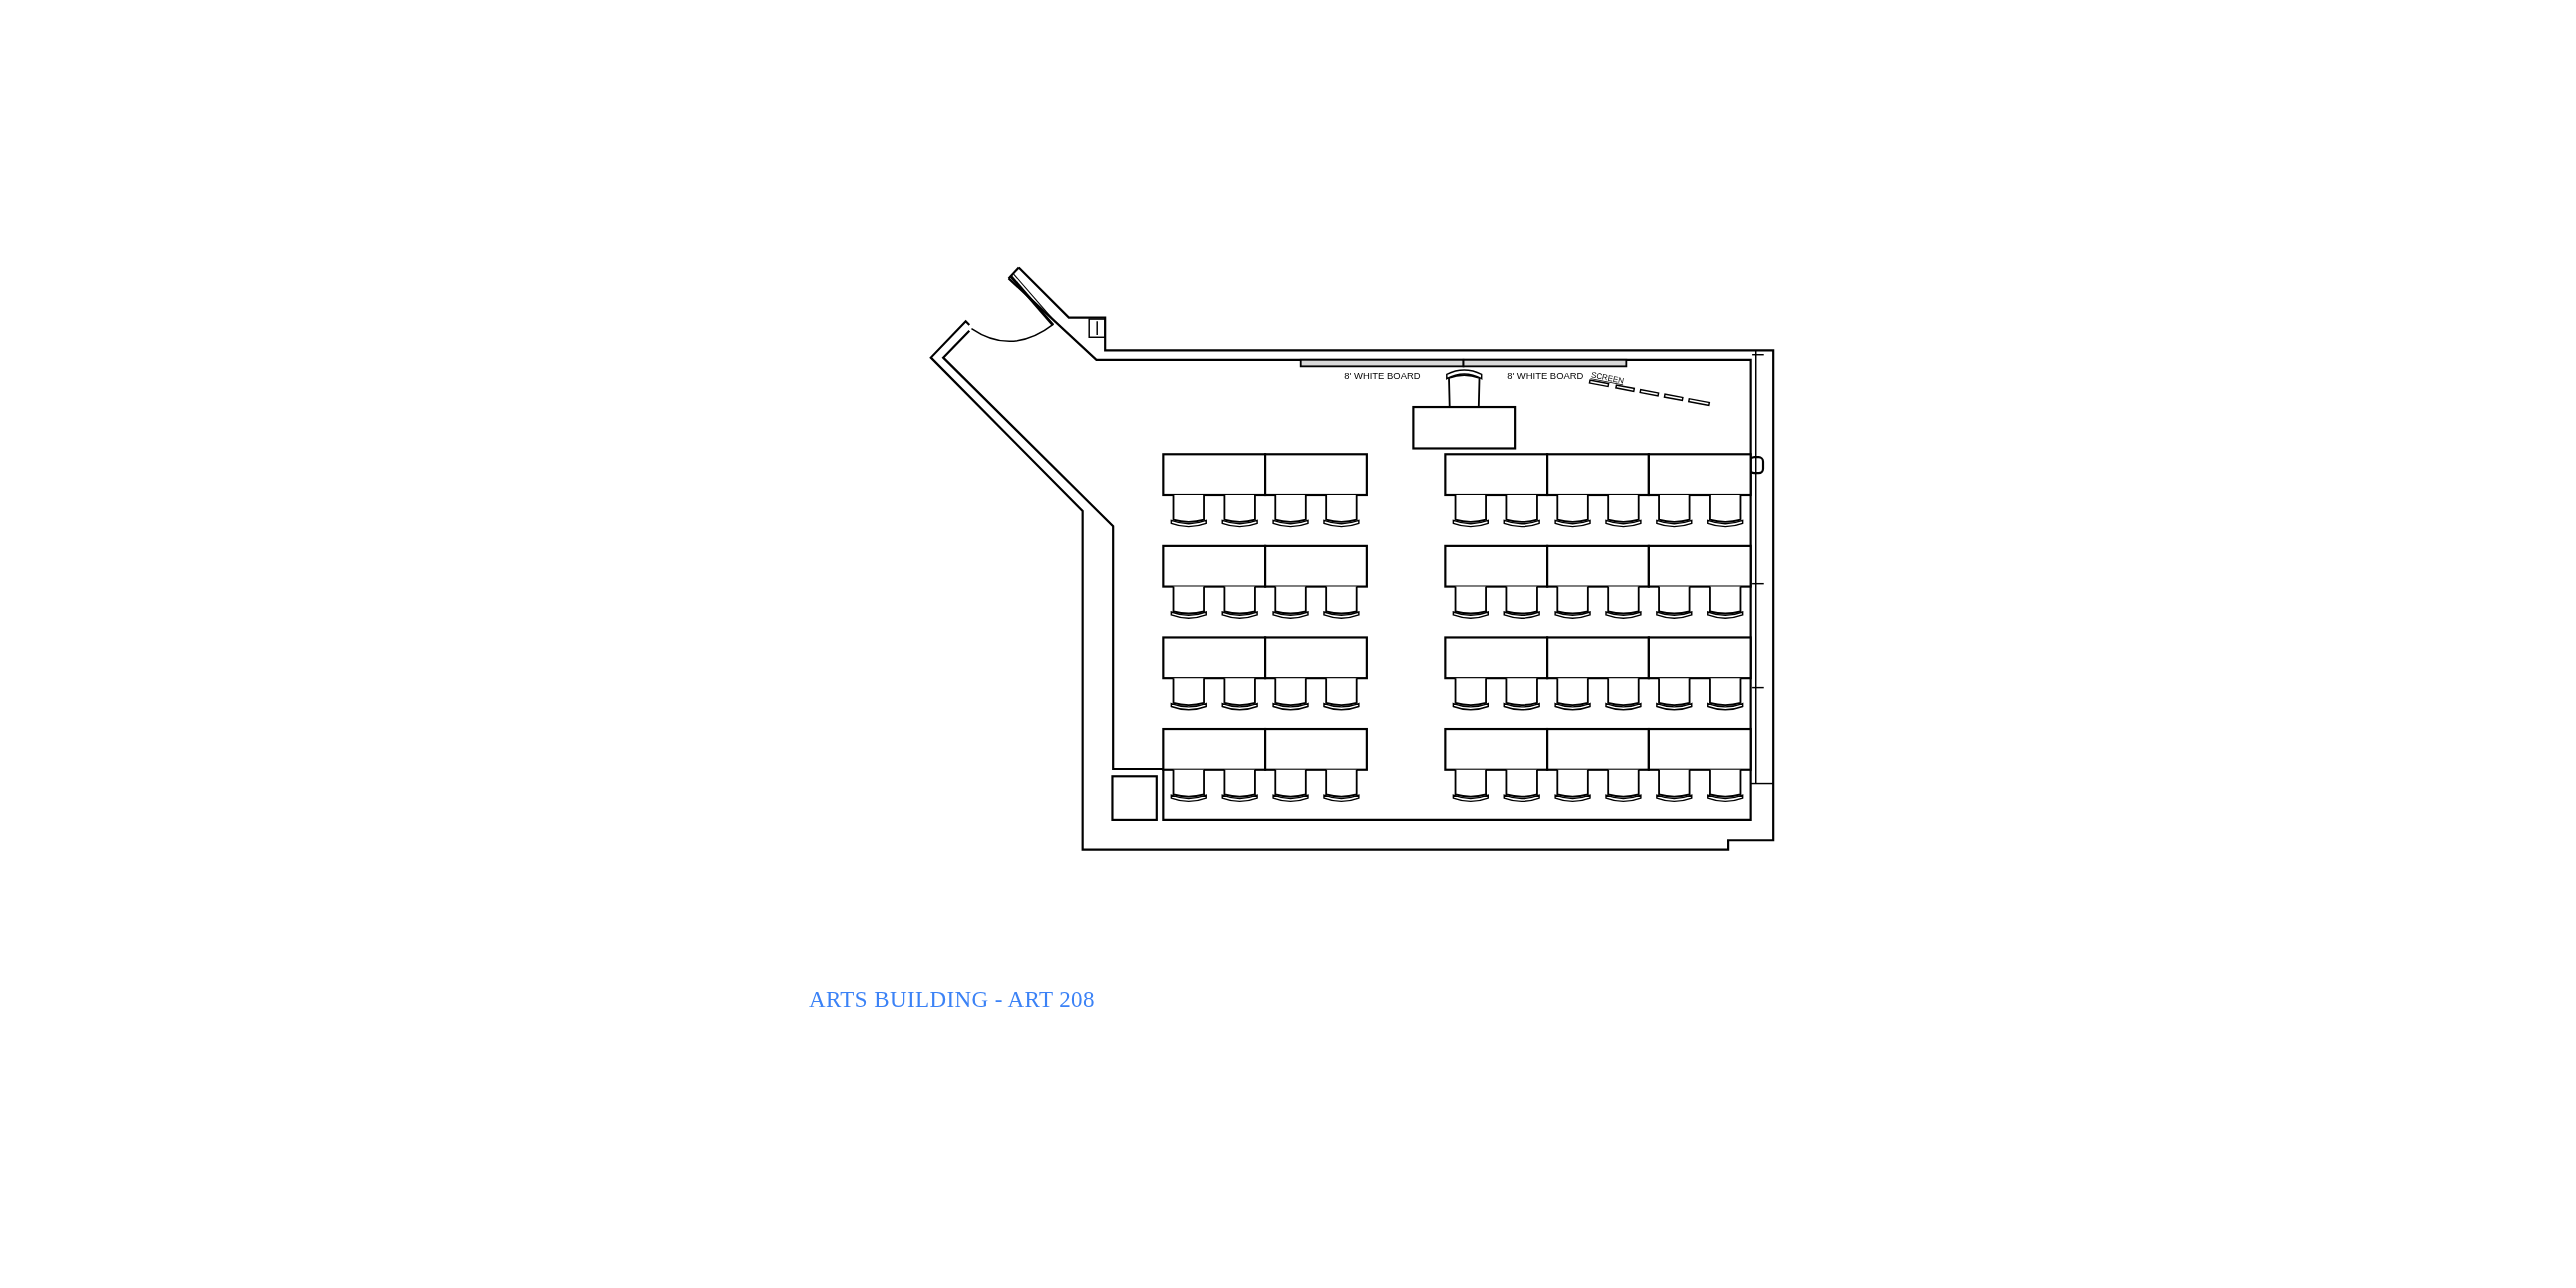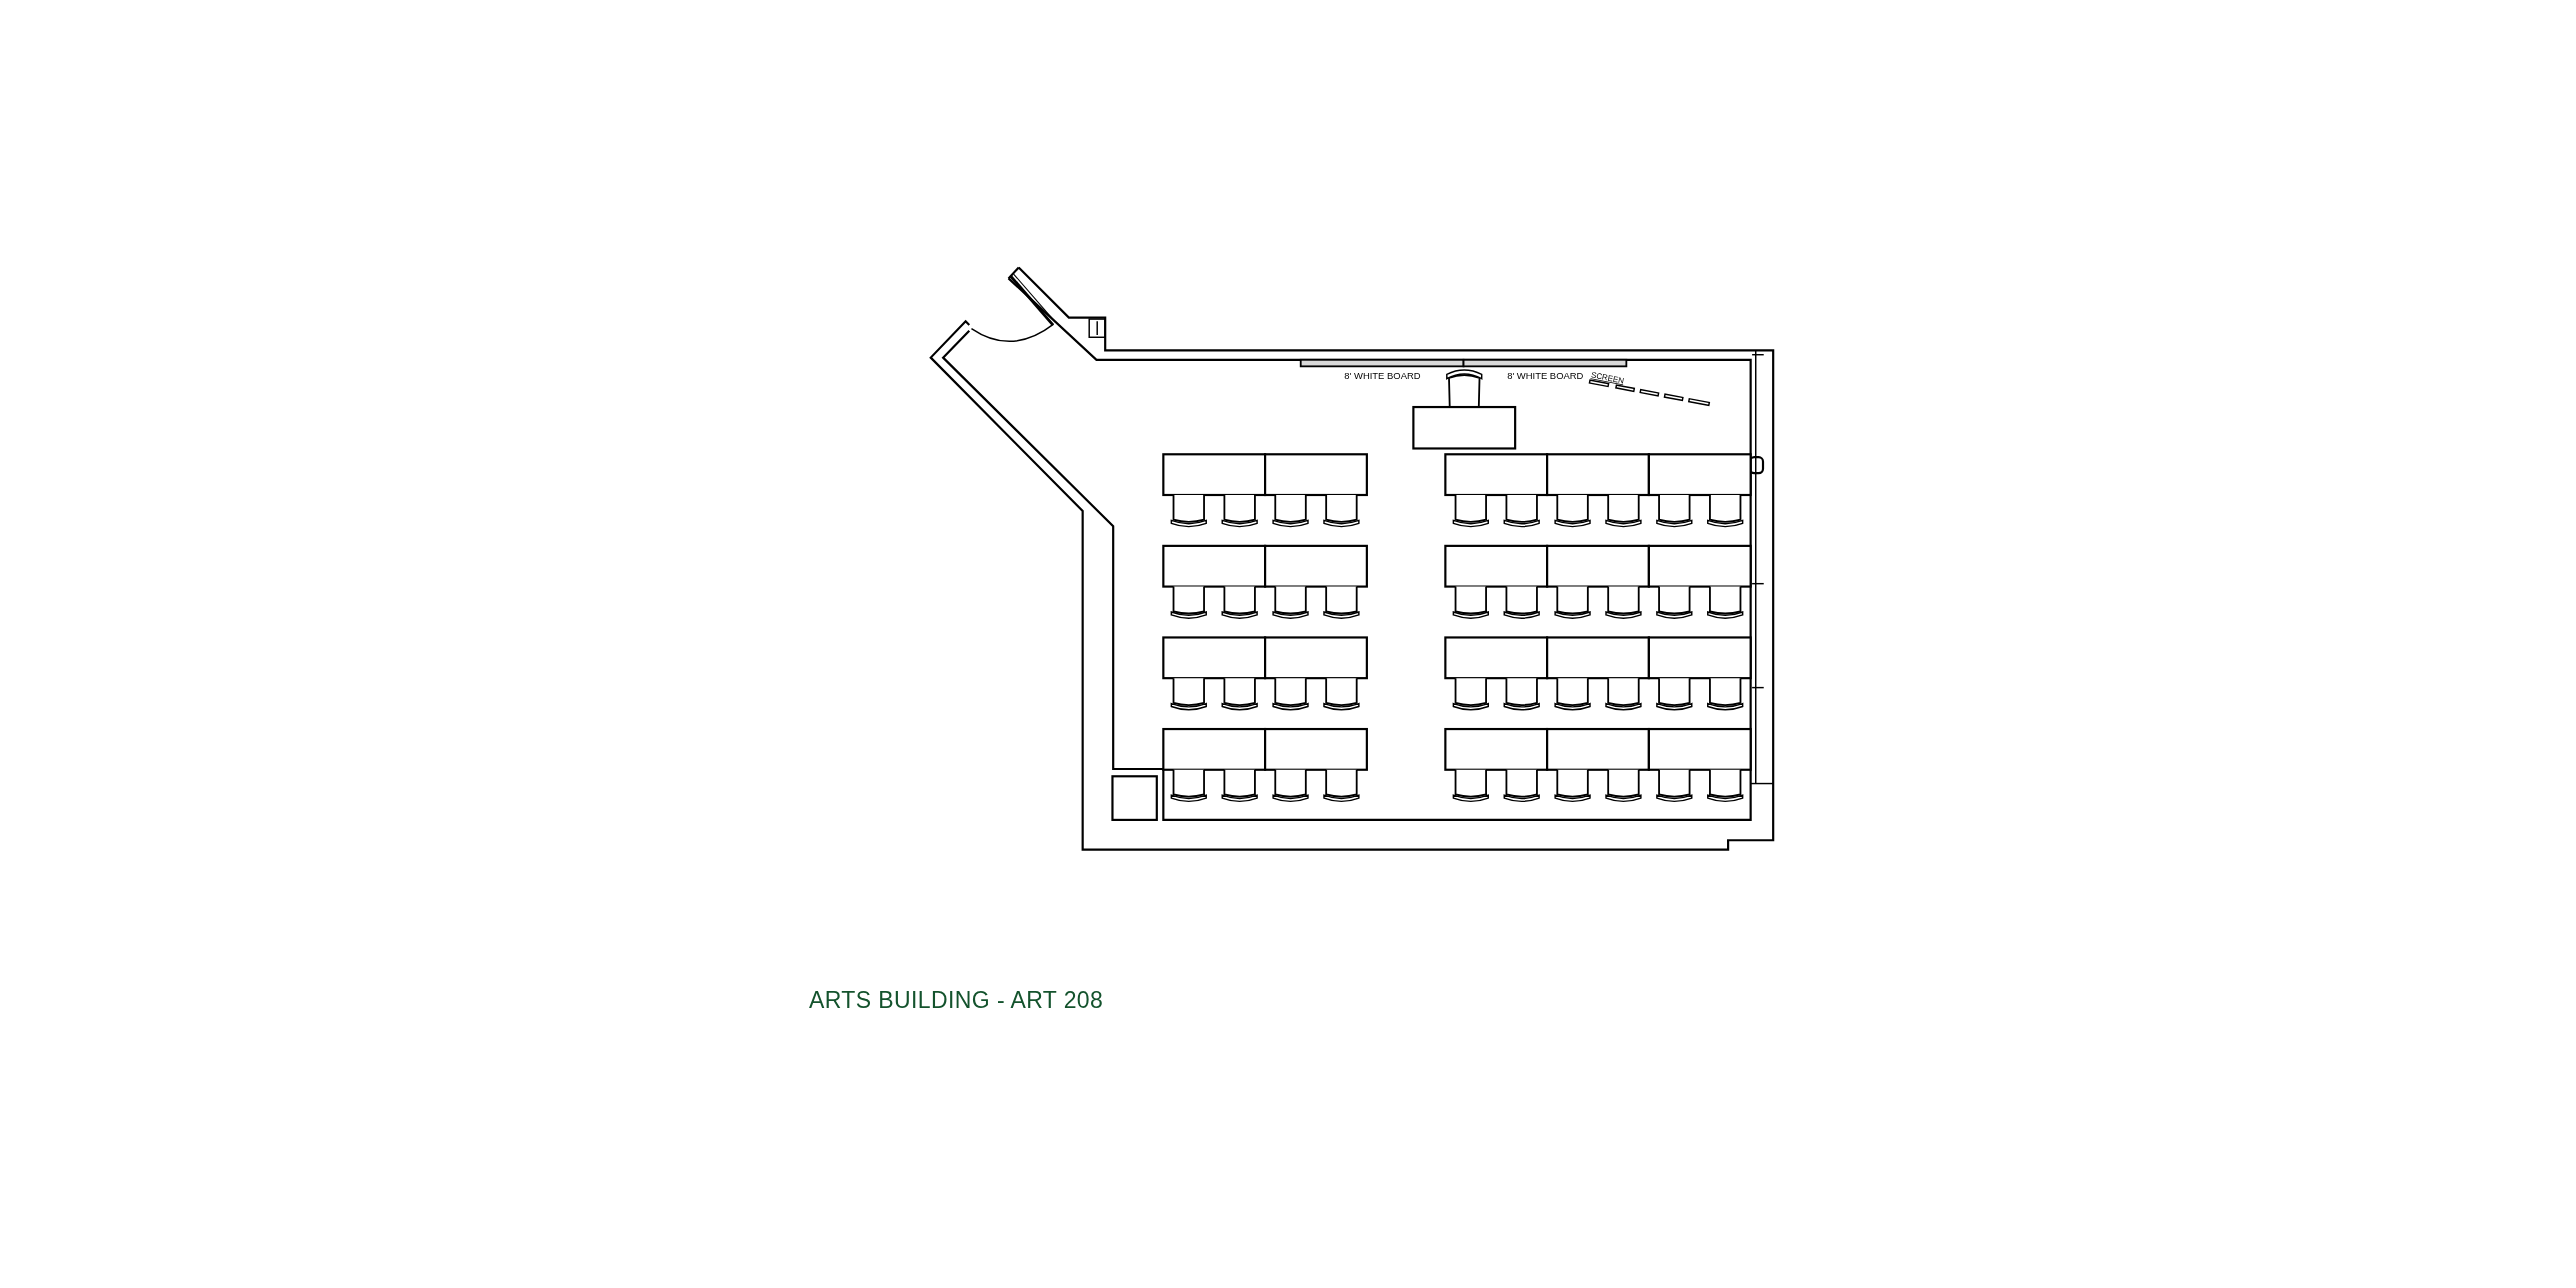--- a/index.html
+++ b/index.html
@@ -8,21 +8,21 @@
   .wall { fill: none; stroke: #000; stroke-width: 3; stroke-linejoin: miter; }
   .thin { fill: none; stroke: #000; stroke-width: 2; }
   .desk { fill: #fff; stroke: #000; stroke-width: 3; }
   .board { fill: #d9d9d9; stroke: #000; stroke-width: 2.5; }
   .chair-body { fill: #fff; stroke: #000; stroke-width: 2.5; }
   .chair-back { fill: #fff; stroke: #000; stroke-width: 2; }
   .label-small { font-family: "Liberation Sans", sans-serif; font-size: 13px; fill: #000; }
   .screen-label { font-family: "Liberation Sans", sans-serif; font-size: 11px; fill: #000; text-decoration: underline; }
   #room-title {
     position: absolute; left: 809px; top: 987px;
-    font-family: Liberation Sans, sans-serif; font-size: 23px; color: #14532d;
+    font-family: Liberation Serif, serif; font-size: 23px; color: #3b82f6;
     letter-spacing: 0.4px; white-space: nowrap;
   }
 </style>
 </head>
 <body>
 
 <svg id="plan" viewBox="0 0 3543 1772" xmlns="http://www.w3.org/2000/svg">
 
   <g>
     <polyline class="wall" points="1401,368 1470,437 1520,437 1520,482 2439,482 2439,1156 2377,1156 2377,1169 1489,1169 1489,703 1280,492 1328,442 1333,447"></polyline>

